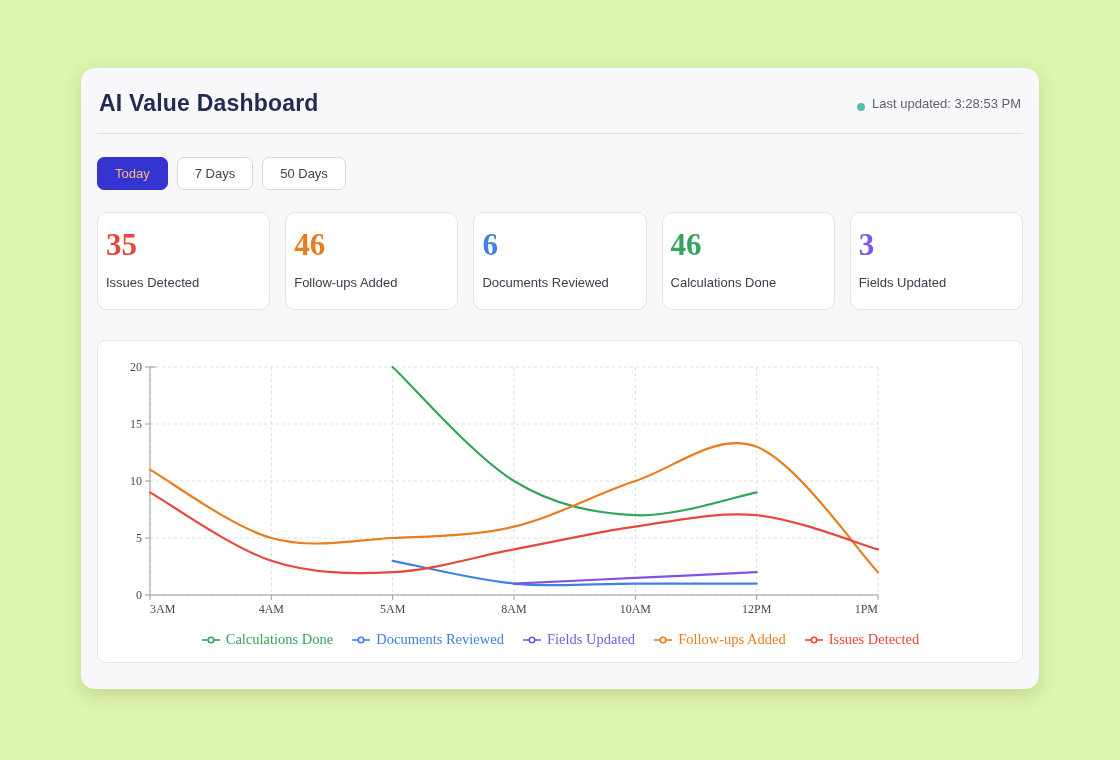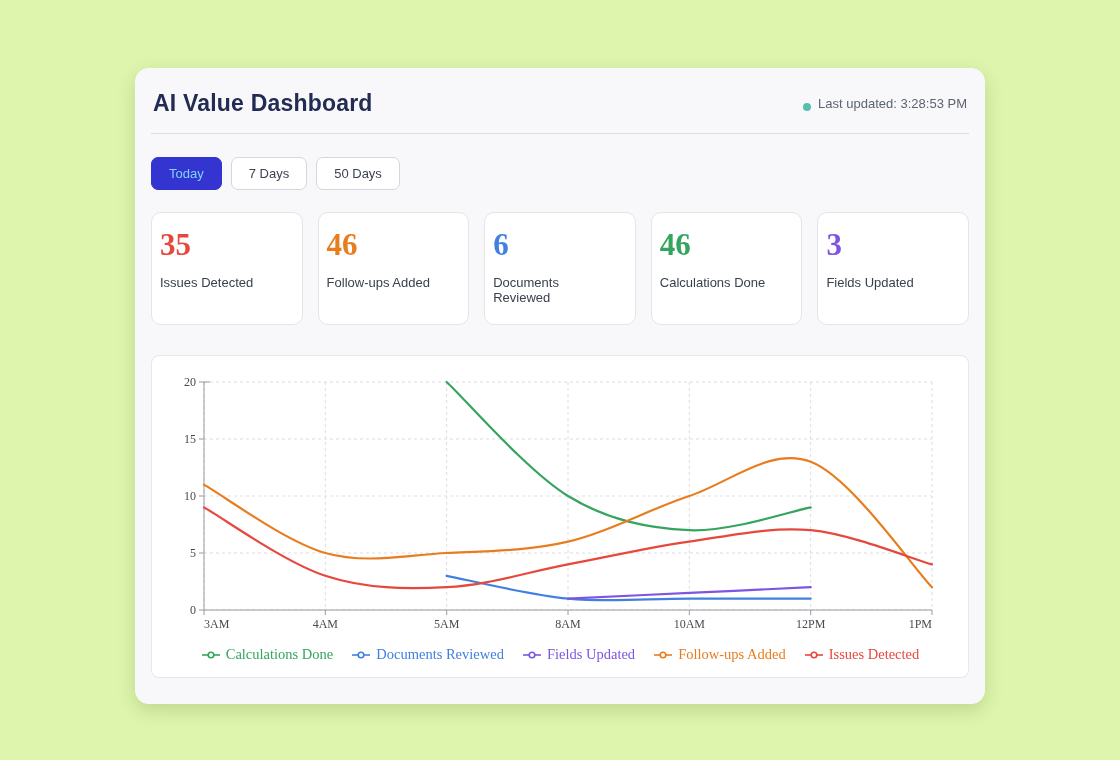--- a/index.html
+++ b/index.html
@@ -3,21 +3,21 @@
 <meta charset="utf-8">
 <style>
   html,body{margin:0;padding:0;}
   body{
     width:1120px;height:760px;
     background:#ddf5ac;
     font-family:"Liberation Sans", sans-serif;
     overflow:hidden;
   }
   .card{
-    width:850px;
+    width:958px;
     box-sizing:border-box;
     margin:68px auto 0 auto;
     background:#f8f8fb;
     border-radius:14px;
     box-shadow:0 6px 18px rgba(60,80,30,.18);
     padding:22px 16px 26px 16px;
   }
   .header{
     display:flex;align-items:center;justify-content:space-between;
     padding:0 2px;
@@ -28,21 +28,21 @@
   .updated{display:flex;align-items:flex-end;gap:7px;font-size:13px;color:#5b6470;}
   .dot{width:8px;height:8px;border-radius:50%;background:#56bfae;display:inline-block;}
   .divider{border-top:1px solid #dcdde2;margin:16px 0 0 0;}
   .tabs{display:flex;gap:9px;margin-top:23px;}
   .tab{
     font-family:"Liberation Sans", sans-serif;
     font-size:13px;color:#3d434f;background:#ffffff;
     border:1px solid #d6d7de;border-radius:7px;
     padding:8px 17px;cursor:pointer;
   }
-  .tab.active{background:#3434d1;border-color:#3434d1;color:#7dd3fc;}
+  .tab.active{background:#3434d1;border-color:#3434d1;color:#fdba74;}
   .stats{display:flex;gap:15px;margin-top:22px;}
   .stat-card{
     flex:1;background:#ffffff;border:1px solid #e4e4ea;border-radius:10px;
     padding:15px 16px 19px 8px;box-sizing:border-box;
   }
   .stat-value{
     font-family:"Liberation Serif", serif;
     font-size:31px;font-weight:bold;line-height:1.1;
   }
   .stat-label{font-size:13px;color:#39404e;margin-top:13px;}

